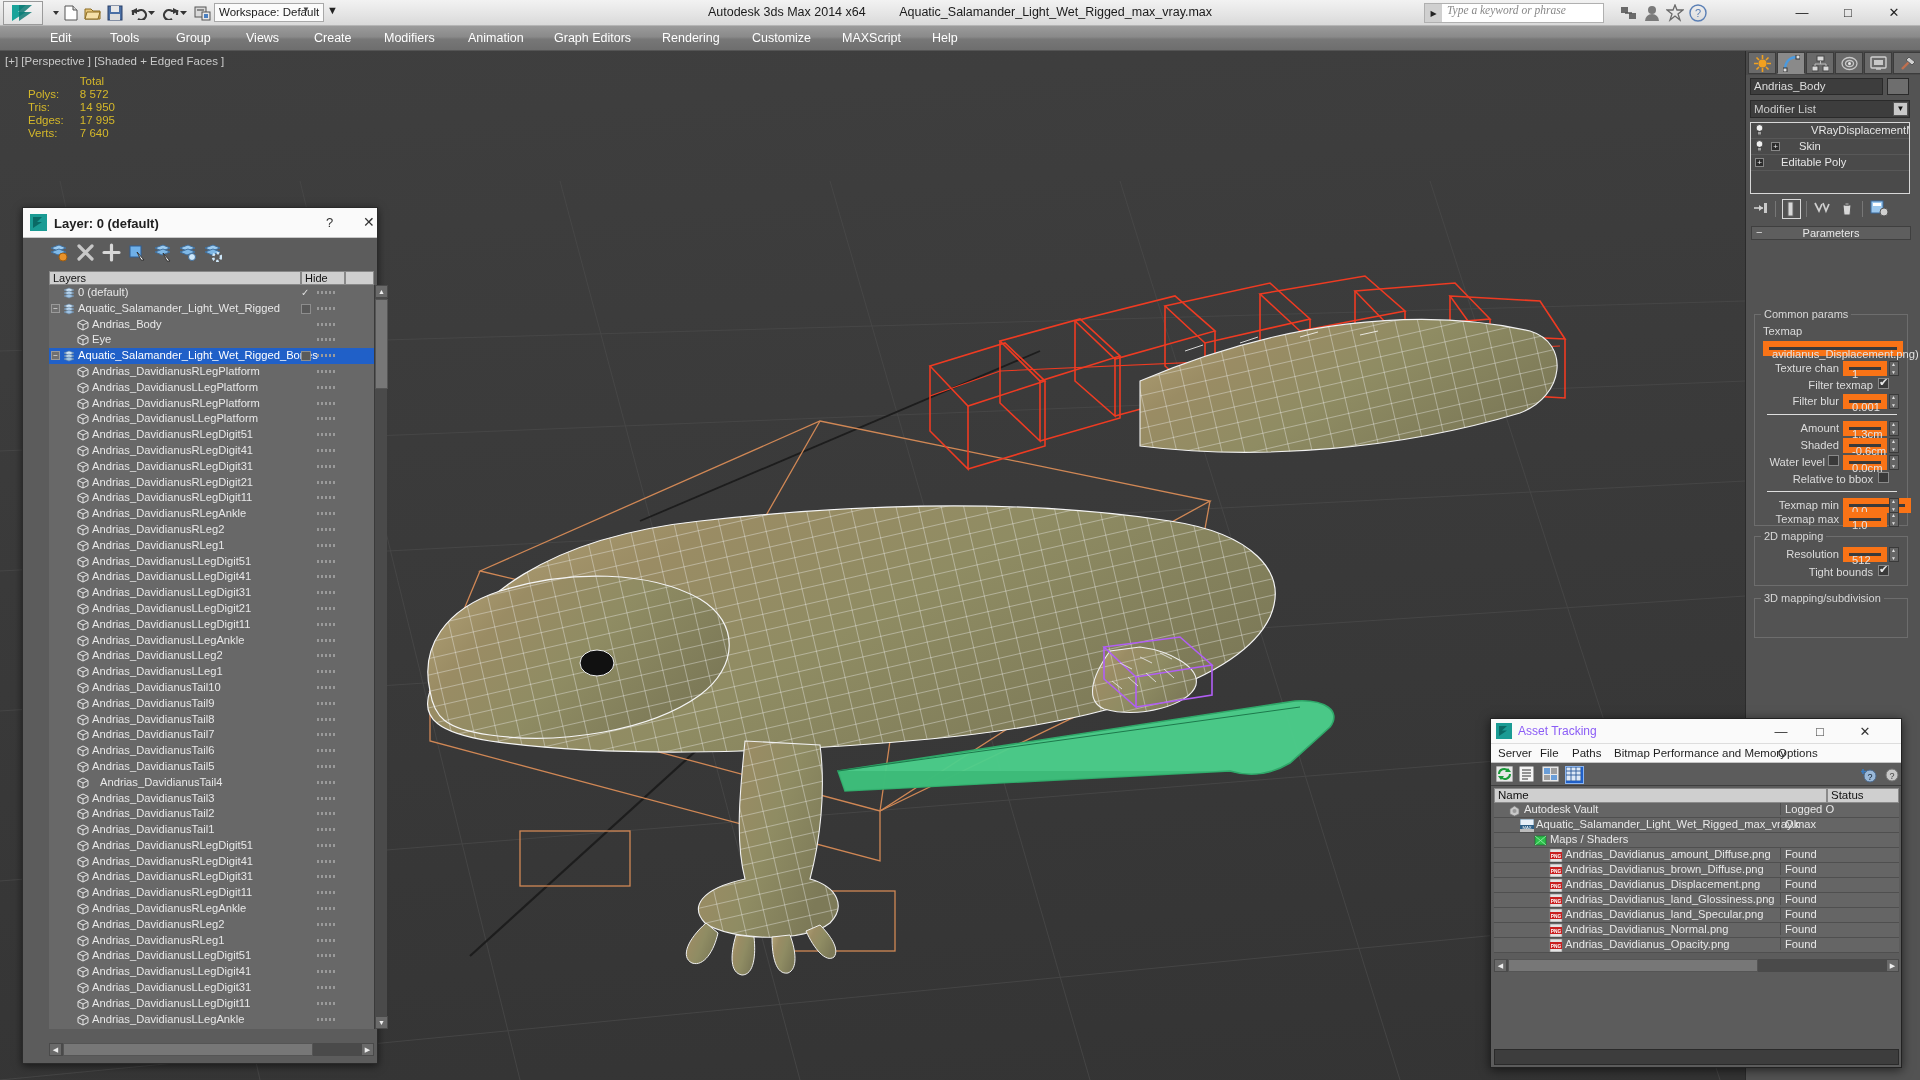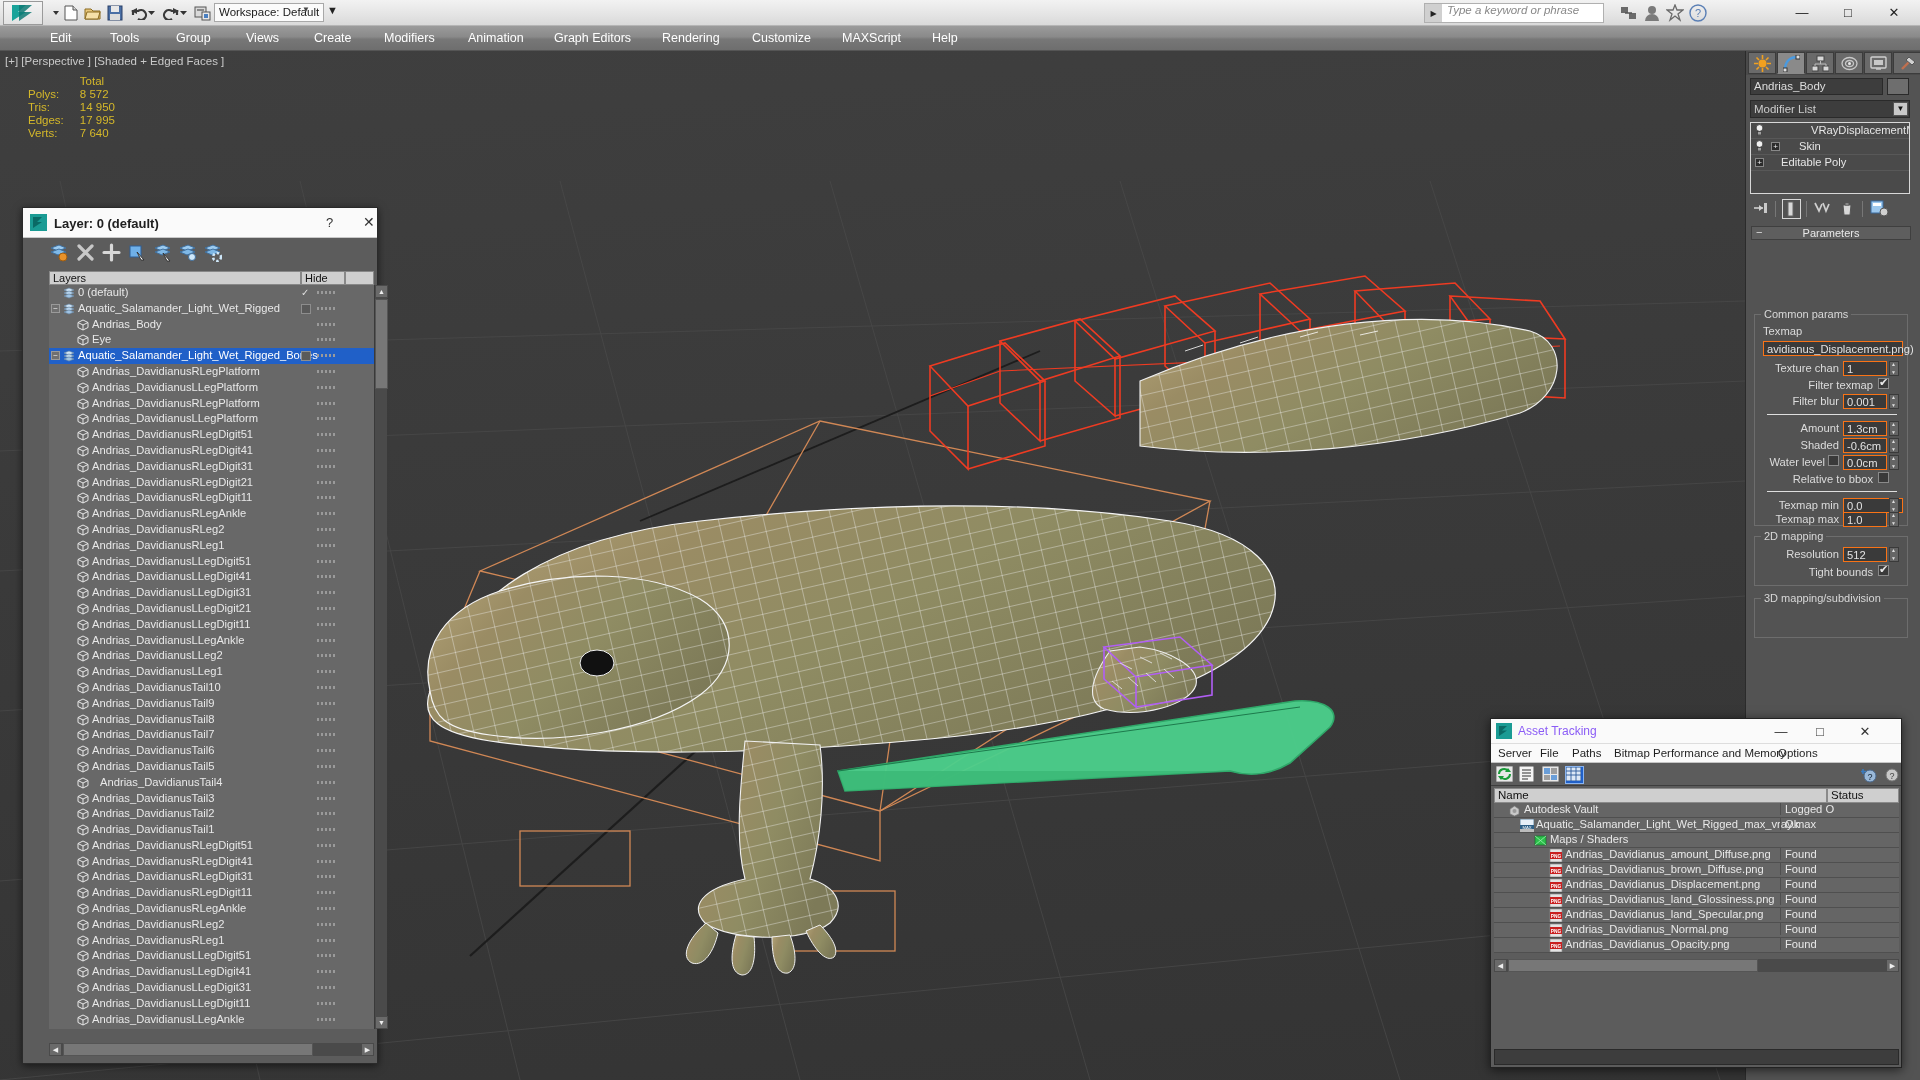--- a/index.html
+++ b/index.html
@@ -25,21 +25,21 @@
   #wsdrop { position:absolute; left:327px; top:4px; font-size:11px; color:#222; }
   #apptitle { position:absolute; left:0; top:5px; width:1920px; text-align:center;
     font-size:12.5px; color:#1a1a1a; }
   #apptitle .fname { margin-left:30px; }
   #searchbar { position:absolute; left:1424px; top:3px; width:180px; height:20px;
     background:#fff; border:1px solid #b0b0b0; }
   #searchbar .arw { position:absolute; left:0; top:0; width:17px; height:18px;
     background:#d0d0d0; display:flex; align-items:center; justify-content:center;
     font-size:8px; color:#222; }
   #searchbar .ph { position:absolute; left:22px; top:0; font-size:11.5px;
-    color:#888; font-style:italic; }
+    color:#888; font-style:italic;font-family:Liberation Serif, serif; }
   .tbicon { position:absolute; top:4px; width:18px; height:18px; cursor:pointer; }
   .tbicon svg { display:block; }
   .wbtn { position:absolute; top:0; width:46px; height:25px; cursor:pointer;
     display:flex; align-items:center; justify-content:center; font-size:13px; color:#222; }
 
   
   #menubar { position:absolute; left:0; top:26px; width:1920px; height:25px;
     background:linear-gradient(180deg,#9b9b9b 0%,#8a8a8a 45%,#777 55%,#6e6e6e 100%);
     border-bottom:1px solid #555; }
   .menu { position:absolute; top:4px; font-size:12.5px; color:#fff; cursor:pointer;
@@ -156,21 +156,21 @@
     font-size:11px; color:#e8e8e8; }
   .grp { position:absolute; border:1px solid #6d6d6d; }
   .grp > .gt { position:absolute; left:6px; top:-7px; background:#535353;
     padding:0 3px; font-size:11px; color:#d8d8d8; }
   .radio { position:absolute; width:11px; height:11px; border-radius:50%;
     background:#3a3a3a; border:1px solid #7d7d7d; }
   .radio.on::after { content:''; position:absolute; left:2px; top:2px; width:5px;
     height:5px; border-radius:50%; background:#e8e8e8; }
   .rlab { position:absolute; font-size:11.2px; color:#dcdcdc; }
   .flab { position:absolute; font-size:11.2px; color:#dcdcdc; text-align:right; }
-  .fval { position:absolute; height:15px; background:#3a3a3a; border:1px solid #f97316;
+  .fval { position:absolute; height:15px; background:#3a3a3a; border:6px solid #f97316;
     color:#e2e2e2; font-size:11.2px; padding:0 0 0 3px; line-height:14px; }
   .spin { position:absolute; width:10px; height:15px; background:#656565;
     border:1px solid #3a3a3a; cursor:pointer; }
   .spin::before { content:'\25B2'; position:absolute; left:1px; top:-1px; font-size:5px;
     color:#ddd; }
   .spin::after { content:'\25BC'; position:absolute; left:1px; bottom:0; font-size:5px;
     color:#ddd; }
   .cbx { position:absolute; width:11px; height:11px; background:#3a3a3a;
     border:1px solid #8a8a8a; }
   .cbx.on::after { content:'\2714'; position:absolute; left:0px; top:-3px;
@@ -277,20 +277,24 @@
     <svg width="17" height="16">
         <rect x="1" y="2" width="11" height="10" fill="#d9d9d9" stroke="#555"></rect>
         <rect x="3" y="4" width="7" height="2" fill="#888"></rect>
         <rect x="8" y="7" width="8" height="8" fill="#e8e8e8" stroke="#555"></rect>
         <rect x="10" y="9" width="4" height="4" fill="#4a7fc0"></rect>
       </svg>
     </div>
   <div id="wsbox">Workspace: Default</div>
   <div id="wsarrow">▼</div>
   <div id="wsdrop">▼</div>
+  <div id="apptitle">
+    <span>Autodesk 3ds Max  2014 x64</span>
+    <span class="fname">Aquatic_Salamander_Light_Wet_Rigged_max_vray.max</span>
+  </div>
   <div id="searchbar">
     <div class="arw">▶</div>
     <div class="ph">Type a keyword or phrase</div>
   </div>
   <div class="tbicon" style="left:1620px;">
     <svg width="18" height="18">
         <rect x="1" y="3" width="7" height="6" fill="#6a6a6a"></rect>
         <rect x="9" y="9" width="7" height="6" fill="#6a6a6a"></rect>
         <path d="M5 9 L12 9" stroke="#555" stroke-width="1.5"></path>
       </svg>
@@ -1079,21 +1083,21 @@
       <span class="fval" style="left:88px; top:123px; width:44px;">-0.6cm</span>
       <span class="spin" style="left:134px; top:123px;"></span>
       <span class="flab" style="left:2px; top:141px; width:68px;">Water level</span>
       <span class="cbx" style="left:73px; top:140px;"></span>
       <span class="fval" style="left:88px; top:140px; width:44px;">0.0cm</span>
       <span class="spin" style="left:134px; top:140px;"></span>
       <span class="flab" style="left:8px; top:158px; width:110px;">Relative to bbox</span>
       <span class="cbx" style="left:123px; top:157px;"></span>
       <span class="hr" style="left:12px; top:176px; width:130px;"></span>
       <span class="flab" style="left:8px; top:184px; width:76px;">Texmap min</span>
-      <span class="fval" style="left:88px; top:183px; width:60px;">0.0</span>
+      <span class="fval" style="left:88px; top:183px; width:68px;">0.0</span>
       <span class="spin" style="left:134px; top:183px;"></span>
       <span class="flab" style="left:8px; top:198px; width:76px;">Texmap max</span>
       <span class="fval" style="left:88px; top:197px; width:44px;">1.0</span>
       <span class="spin" style="left:134px; top:197px;"></span>
     </div>
 
     <div class="grp" style="left:6px; top:310px; width:154px; height:50px;">
       <span class="gt">2D mapping</span>
       <span class="flab" style="left:8px; top:11px; width:76px;">Resolution</span>
       <span class="fval" style="left:88px; top:10px; width:44px;">512</span>

